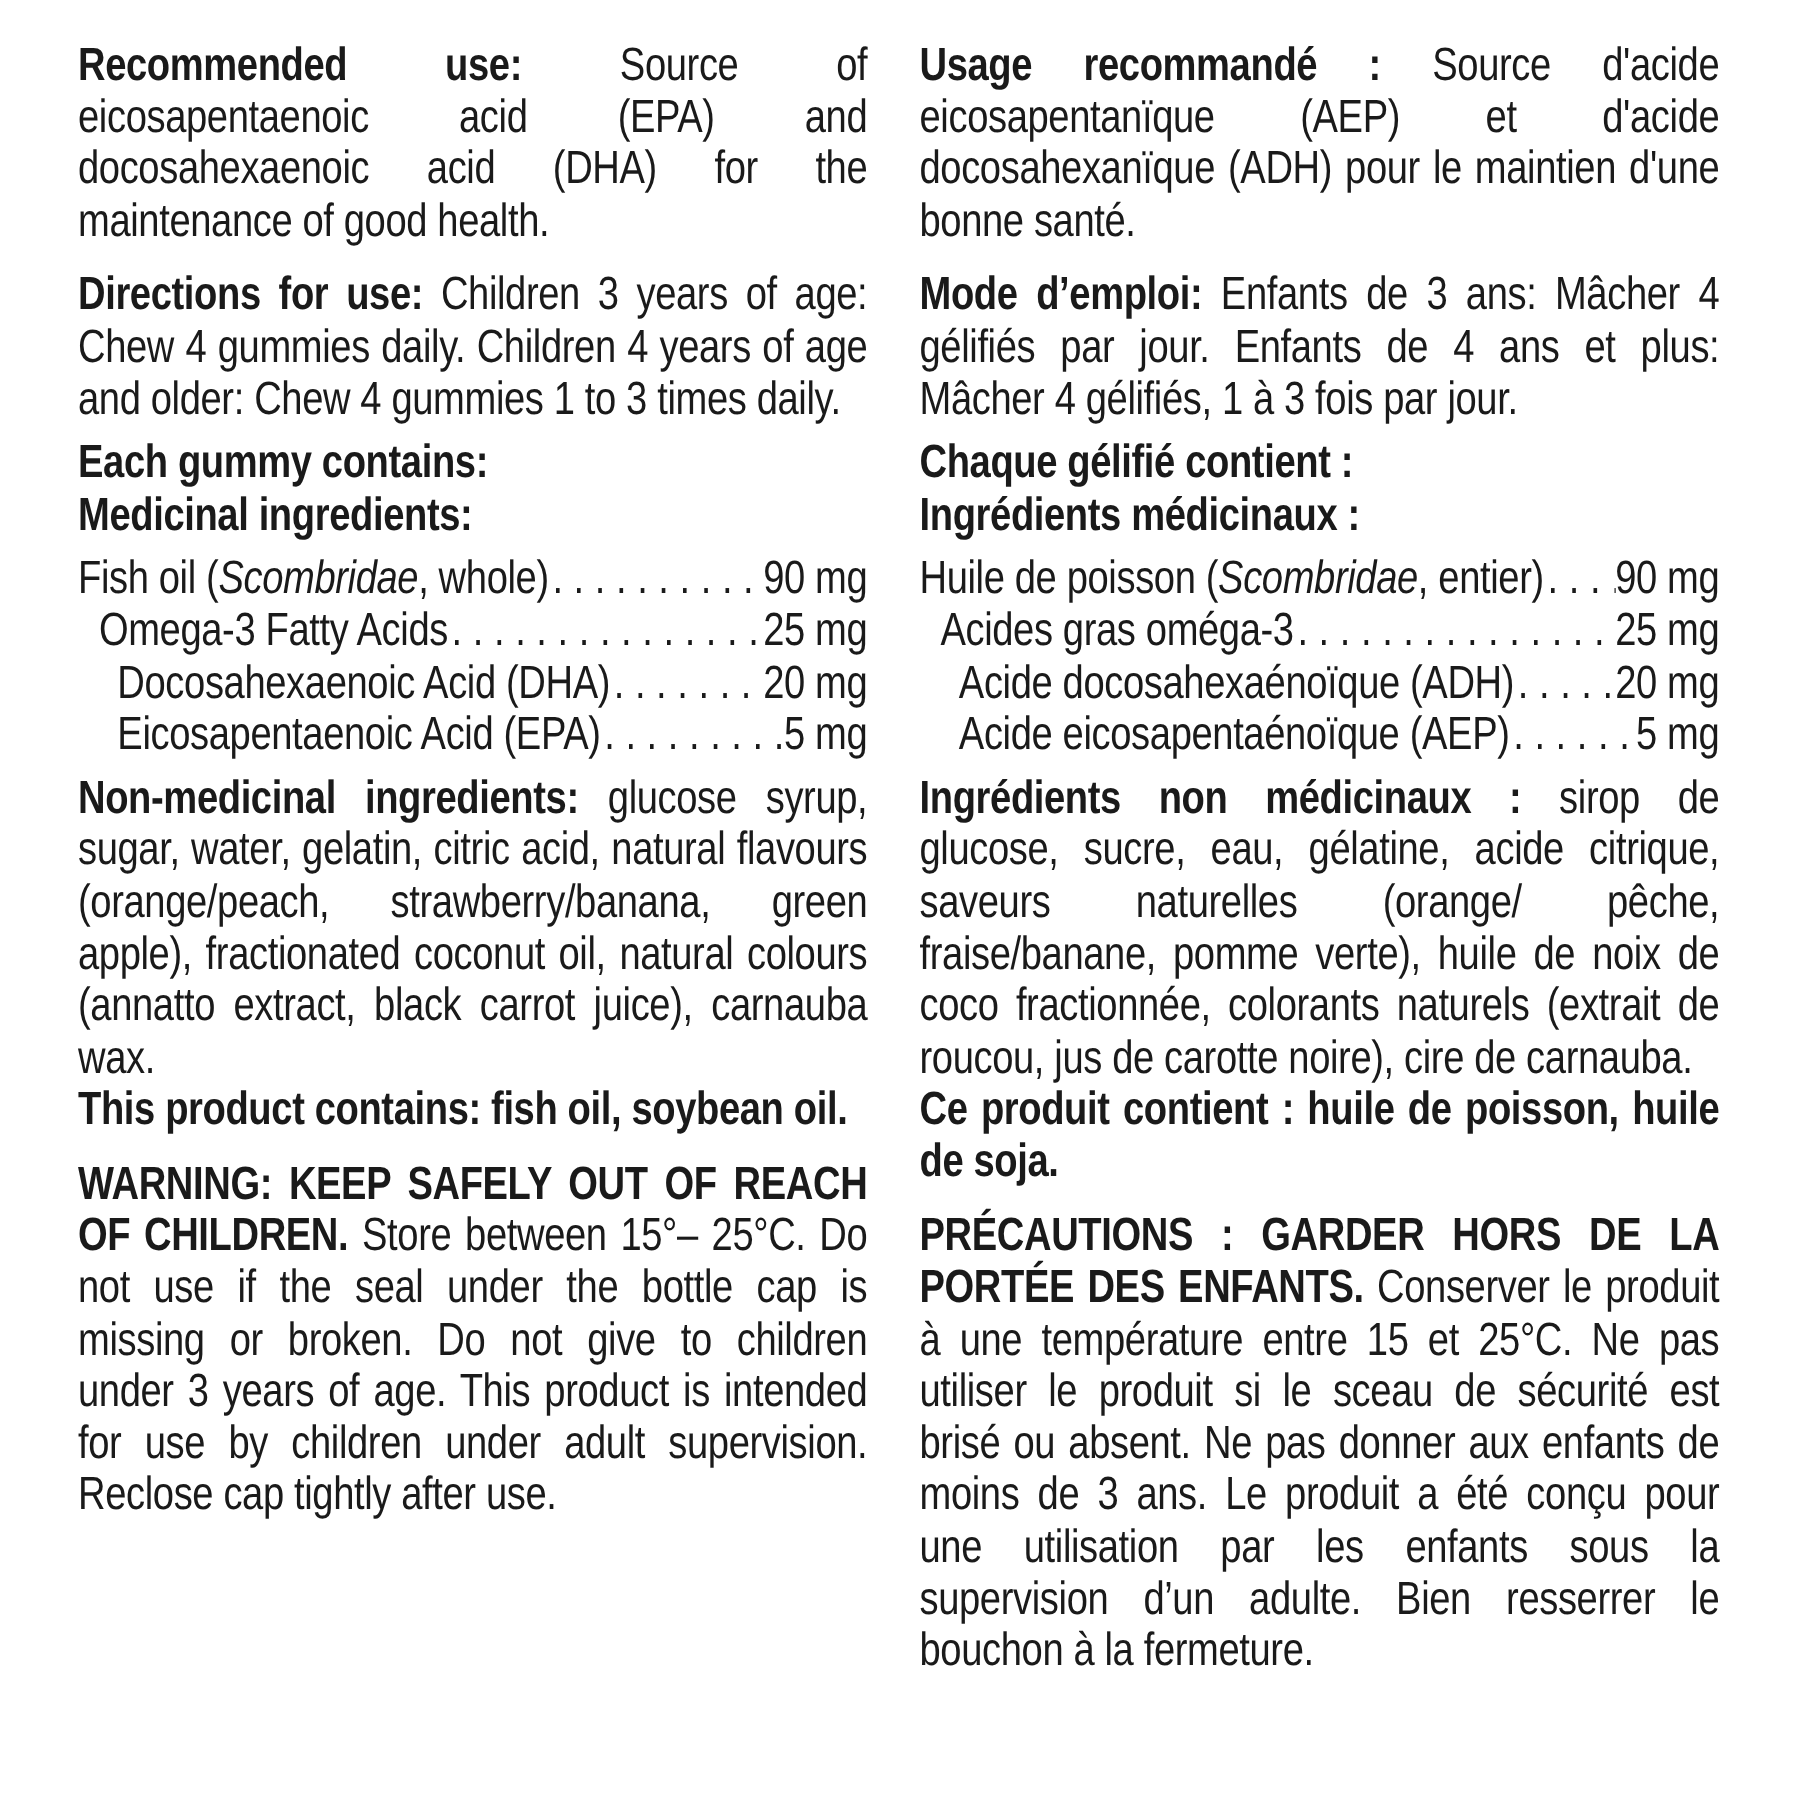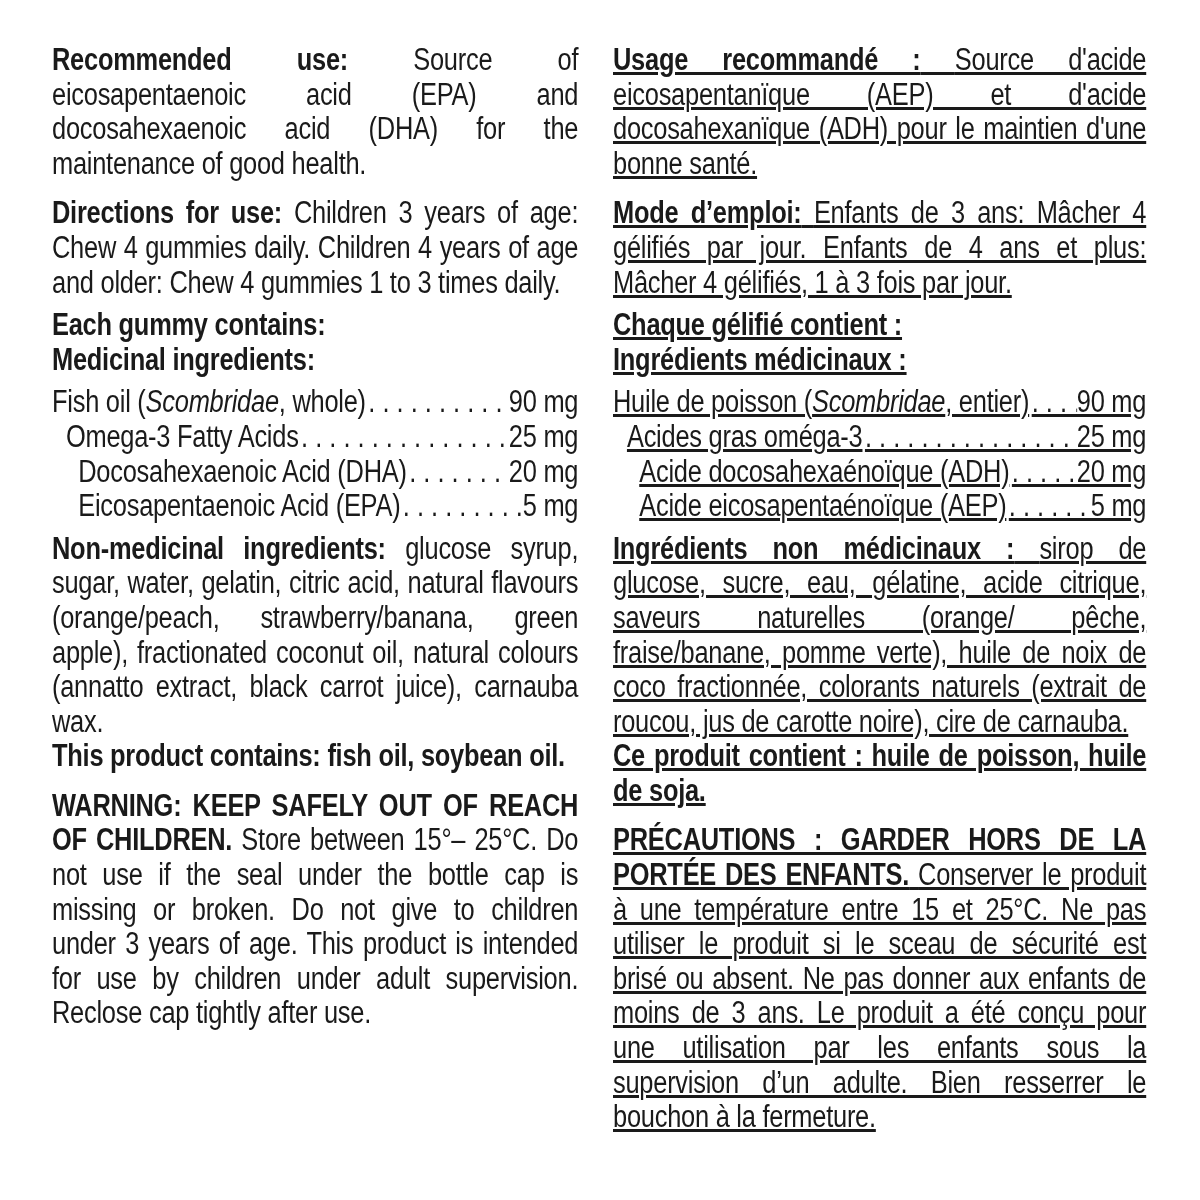--- a/index.html
+++ b/index.html
@@ -1,24 +1,24 @@
 <!DOCTYPE html>
 <html><head>
 <meta charset="utf-8">
 <style>
   html, body { margin: 0; padding: 0; background: #ffffff; }
   body { width: 1200px; height: 1200px; overflow: hidden; position: relative; color: #1a1a1a; }
   .col {
-    position: absolute; top: 43px;
+    position: absolute; top: 26px;
     font-family: "Liberation Sans", sans-serif;
     font-size: 31px; line-height: 34.6px;
     letter-spacing: -0.3px;
   }
   .col-left { left: 52px; width: 526px; }
-  .col-right { left: 613px; width: 533px; text-decoration: underline; }
+  .col-right { left: 613px; width: 533px; }
   .cond { display: block; transform: scaleX(0.82); transform-origin: left top; width: 122%; }
   .para { text-align: justify; text-align-last: left; margin: 0; }
   .b { font-weight: bold; }
   .gap { height: 15px; }
   .gap-s { height: 8px; }
   .head { font-weight: bold; margin: 0; }
   .row { display: flex; align-items: baseline; white-space: nowrap; }
   .row .name { flex: 0 0 auto; }
   .row .dots { flex: 1 1 auto; overflow: hidden; letter-spacing: 6px; padding: 0 3px; }
   .row .dots::before { content: ". . . . . . . . . . . . . . . . . . . . . . . . . . . . . . . . . . . . . . . ."; letter-spacing: 0; }

